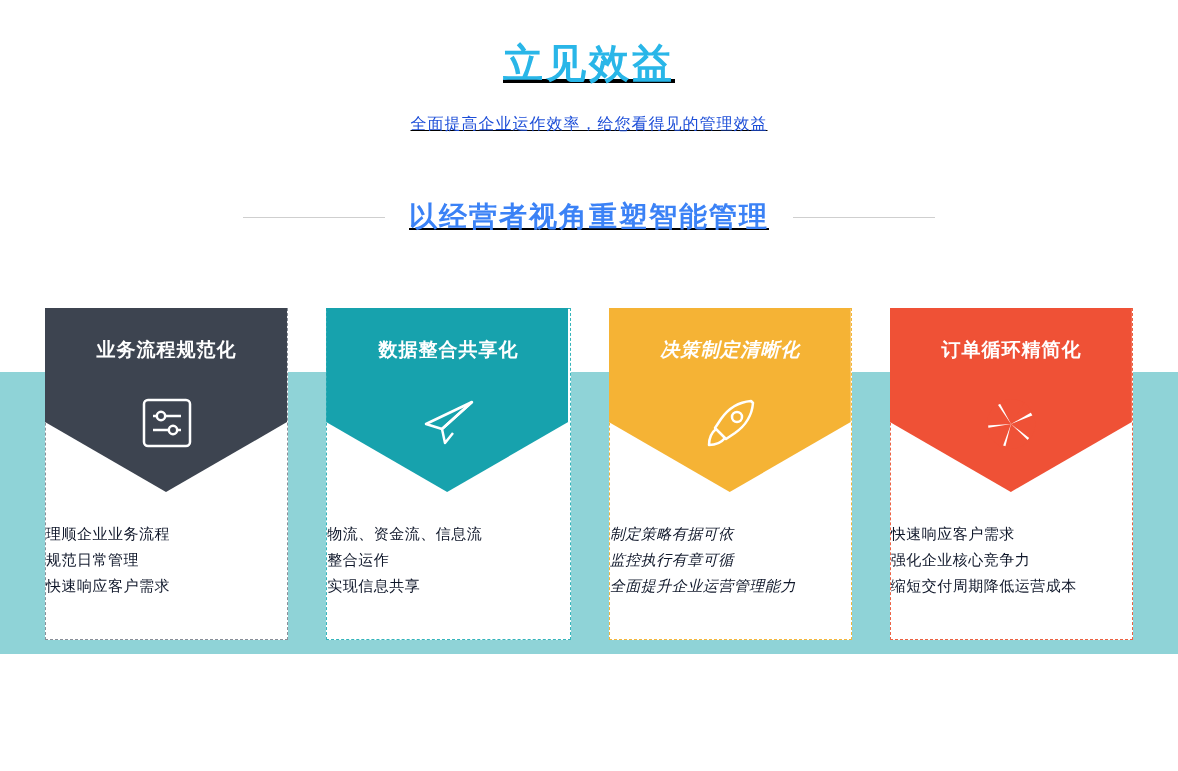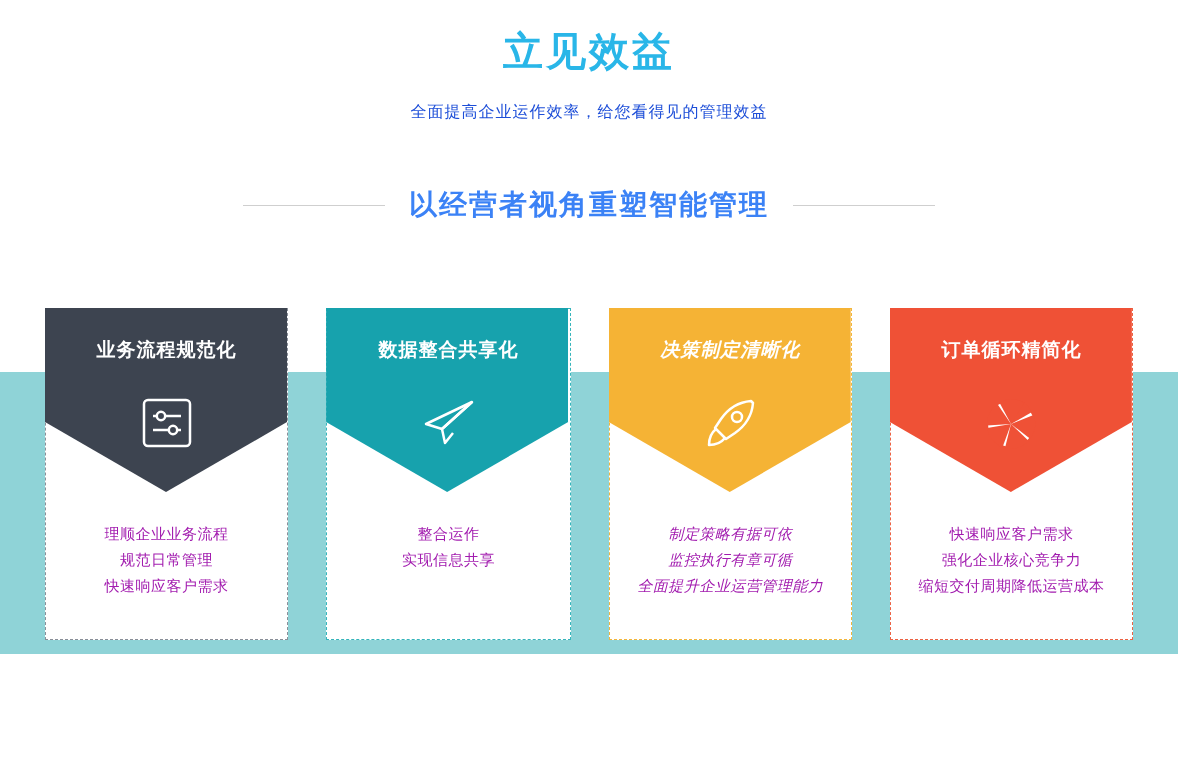--- a/index.html
+++ b/index.html
@@ -21,22 +21,23 @@
     left: 0;
     top: 372px;
     width: 1178px;
     height: 282px;
     background: #8fd3d7;
   }
 
   
   .header {
     position: relative;
-    padding-top: 22px;
+    padding-top: 34px;
     text-align: center;
+    text-decoration: underline;
   }
   .main-title {
     font-size: 40px;
     font-weight: bold;
     color: #29b6e8;
     letter-spacing: 3px;
     line-height: 58px;
     margin: 0;
   }
   .subtitle {
@@ -115,23 +116,22 @@
     z-index: 2;
   }
   .card-icon svg {
     display: inline-block;
   }
   .card-body {
     position: absolute;
     left: 0;
     top: 212px;
     width: 100%;
-    text-align: center;
     font-size: 15px;
-    color: #a21caf;
+    color: #0f172a;
     line-height: 26px;
     letter-spacing: 0.5px;
   }
   .card-body div {
     white-space: nowrap;
   }
 
   
   .card.c0 { border-color: #8a8f98; }
   .card.c1 { border-color: #35b5bb; padding-left: 28px; }
@@ -177,20 +177,21 @@
   <div class="card c1">
     <div class="pennant" style="background:#17a2ad"></div>
     <div class="card-title">数据整合共享化</div>
     <div class="card-icon">
       <svg width="56" height="52" viewBox="0 0 56 52">
         <path d="M52 5 L6 27 L22 32 L52 5 Z" fill="none" stroke="#ffffff" stroke-width="2.5" stroke-linejoin="round"></path>
         <path d="M52 5 L22 32 L25 46 L33 36" fill="none" stroke="#ffffff" stroke-width="2.5" stroke-linejoin="round"></path>
       </svg>
     </div>
     <div class="card-body">
+      <div>物流、资金流、信息流</div>
       <div>整合运作</div>
       <div>实现信息共享</div>
     </div>
   </div>
 
   <div class="card c2">
     <div class="pennant" style="background:#f5b335"></div>
     <div class="card-title">决策制定清晰化</div>
     <div class="card-icon">
       <svg width="54" height="52" viewBox="0 0 54 52">

